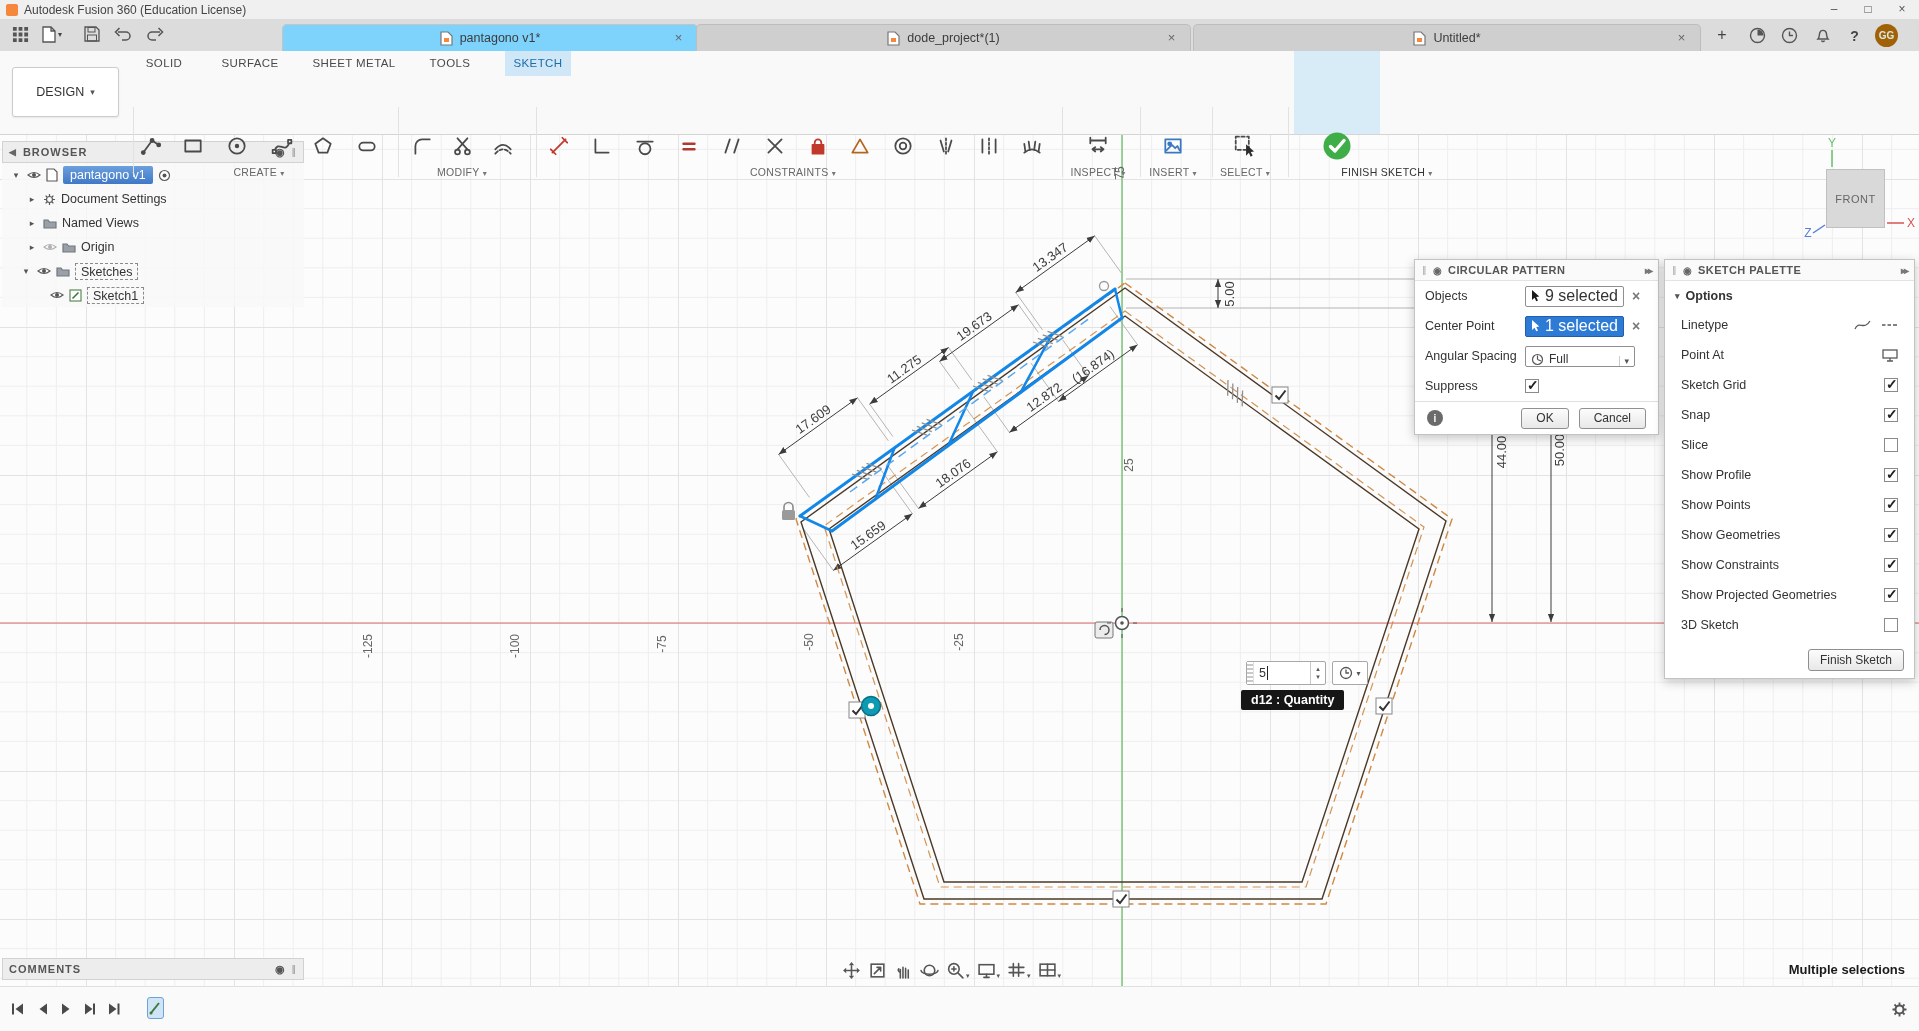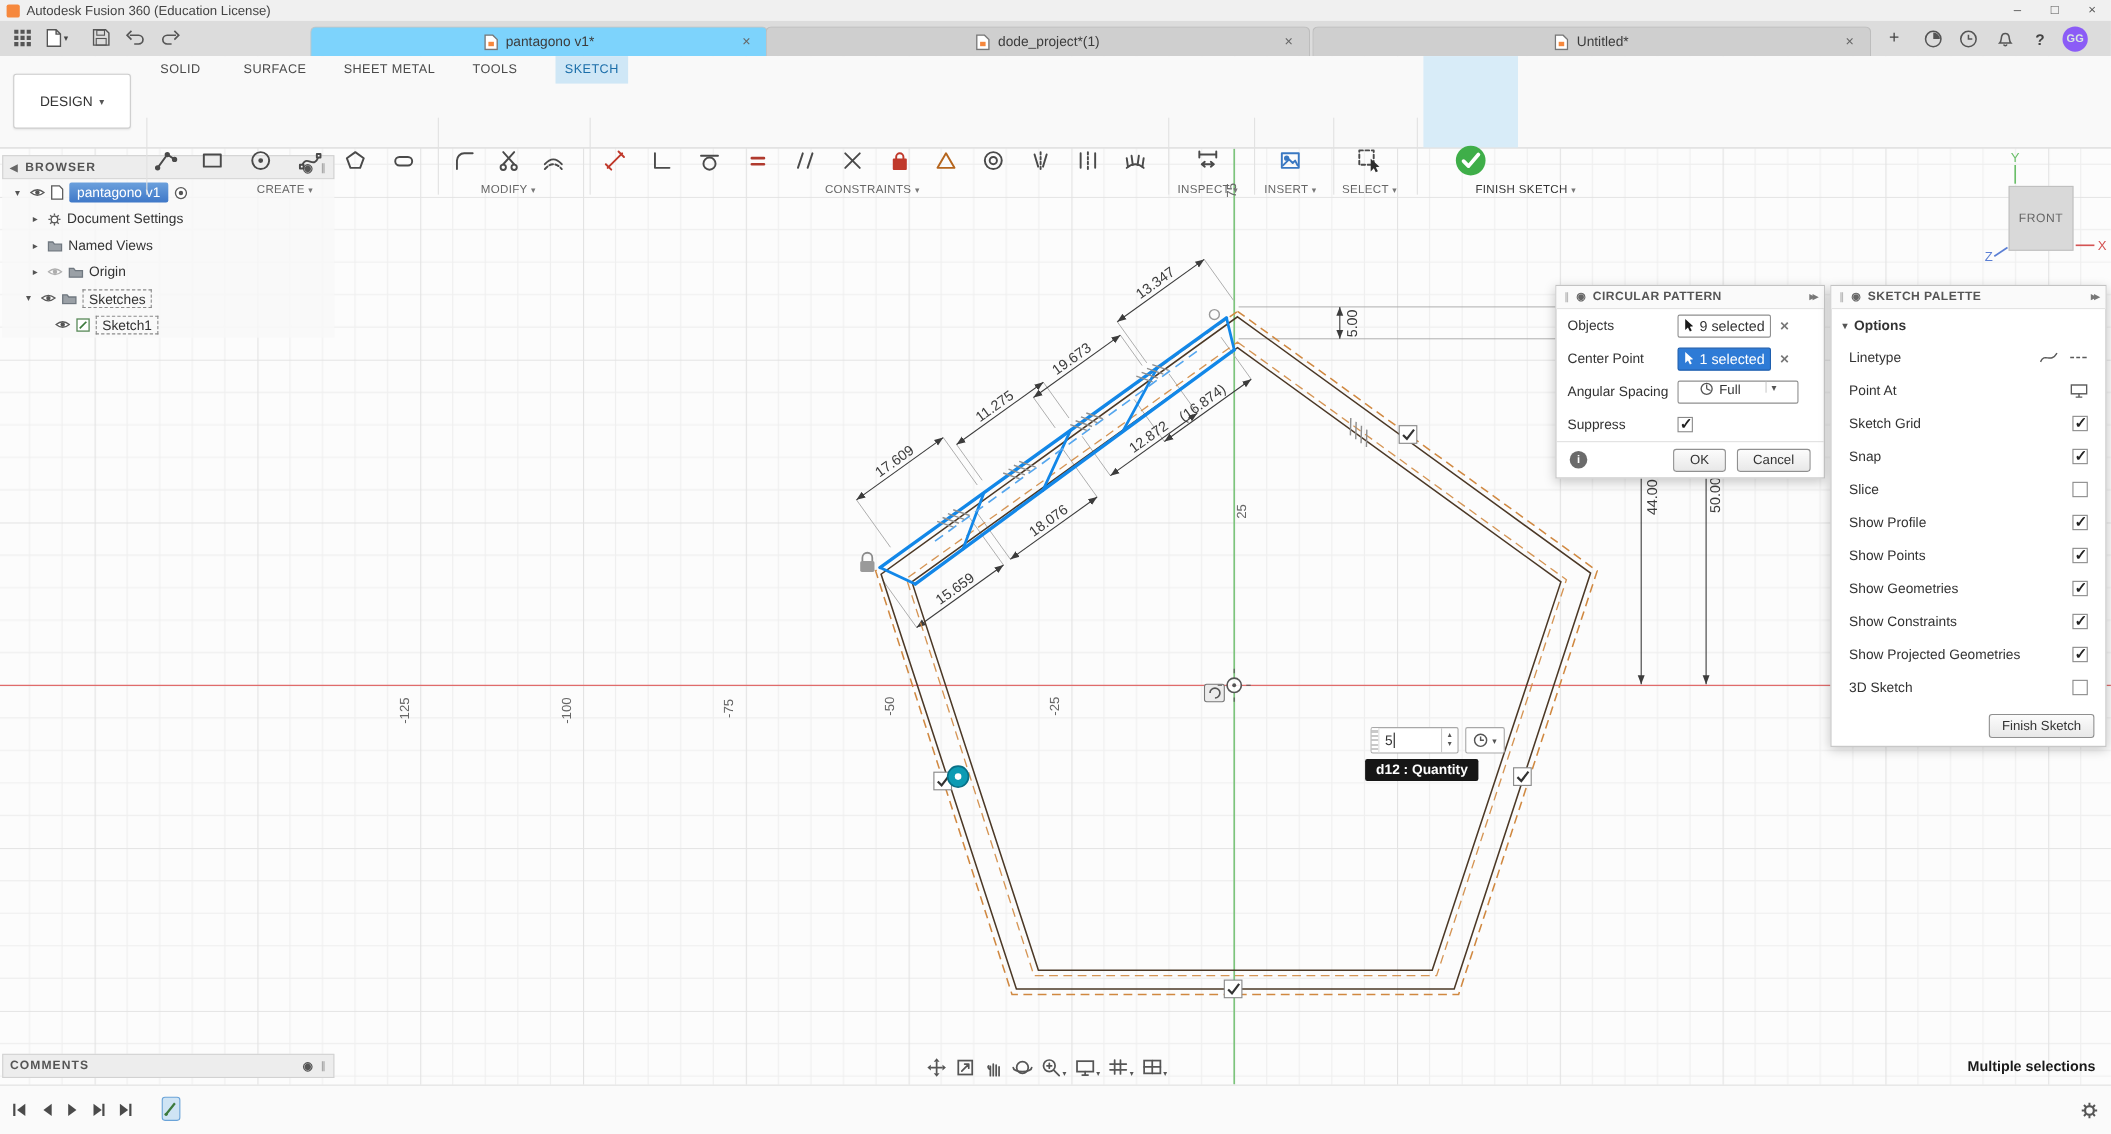--- a/index.html
+++ b/index.html
@@ -17,21 +17,21 @@
   
   #tabbar{position:absolute;left:0;top:20px;width:1919px;height:31px;background:#dcdcdc;z-index:30}
   .qa-icn{position:absolute;top:6px;color:#444}
   .doc-tab{position:absolute;top:4px;height:27px;display:flex;align-items:center;justify-content:center;
     gap:7px;font-size:12.5px;color:#3c3c3c;background:#cfcfcf;border:1px solid #bdbdbd;border-bottom:none;
     border-radius:5px 5px 0 0}
   .doc-tab.active{background:#7dd3fc;border-color:#c4c4c4}
   .doc-tab .close-x{position:absolute;right:11px;top:5px;color:#666;font-size:13px;line-height:15px;width:15px;text-align:center}
   .newtab{position:absolute;top:6px;font-size:16px;color:#444;width:20px;text-align:center}
   .tb-right{position:absolute;top:3px;width:25px;height:25px;display:flex;align-items:center;justify-content:center;color:#444}
-  .avatar{border-radius:50%;background:#8b5cf6;color:#d9e8e1;font-size:10px;font-weight:bold;width:23px;height:23px;
+  .avatar{border-radius:50%;background:#a16207;color:#d9e8e1;font-size:10px;font-weight:bold;width:23px;height:23px;
     display:flex;align-items:center;justify-content:center}
   
   #ribbon{position:absolute;left:0;top:51px;width:1919px;height:84px;background:#f9f9f9;
     border-bottom:1px solid #d5d5d5;z-index:30}
   .mtab{position:absolute;top:0;height:25px;line-height:25px;text-align:center;font-size:11.5px;
     letter-spacing:.4px;color:#4a4a4a}
   .mtab.active{background:#cfe7f6;color:#1b6ea9;font-weight:normal}
   .design-btn{position:absolute;left:12px;top:16px;width:107px;height:50px;background:#fff;border:1px solid #ccc;
     border-radius:3px;display:flex;align-items:center;justify-content:center;gap:6px;font-size:12.5px;color:#333;
     box-shadow:0 1px 2px rgba(0,0,0,.08)}
@@ -57,25 +57,25 @@
   
   .fpanel{position:absolute;background:#fff;border:1px solid #c3c3c3;box-shadow:0 3px 10px rgba(0,0,0,.22);z-index:25}
   .fp-head{height:21px;display:flex;align-items:center;gap:6px;padding:0 7px;border-bottom:1px solid #e3e3e3;
     font-size:11px;font-weight:bold;color:#555;letter-spacing:.4px;background:#fafafa}
   .fp-head .grip{color:#bbb;font-size:9px}
   .fp-head .rad{color:#666;font-size:10px}
   .fp-head .chev{margin-left:auto;color:#777;font-size:10px;letter-spacing:-2px}
   .drow{height:30px;display:flex;align-items:center;padding:0 10px;font-size:12.5px;color:#333}
   .drow .ctl{position:absolute;left:110px;display:flex;align-items:center}
   .sel-btn{height:21px;border:1px solid #8f8f8f;border-radius:2px;background:#fff;display:flex;align-items:center;
-    gap:4px;padding:0 5px;font-size:13px;color:#333;font-family:inherit}
+    gap:4px;padding:0 5px;font-size:16px;color:#333;font-family:inherit}
   .sel-btn.blue{background:#2e7bd6;border-color:#1f5fae;color:#fff}
   .xbtn{margin-left:8px;color:#777;font-size:14px;font-weight:bold}
   .dropdown{height:21px;width:110px;border:1px solid #8f8f8f;border-radius:2px;background:#fff;display:flex;
-    align-items:flex-start;gap:5px;padding:0 19px;font-size:12px}
+    align-items:flex-end;gap:5px;padding:0 5px;font-size:12px}
   .dropdown .dc{margin-left:auto;color:#555;font-size:9px;border-left:1px solid #ccc;padding-left:4px}
   .checkbox{width:14px;height:14px;border:1px solid #8a8a8a;background:#fff;display:inline-block;position:relative}
   .checkbox.checked::after{content:"✓";position:absolute;left:1px;top:-3px;font-size:14px;font-weight:bold;color:#222}
   .dfoot{height:33px;border-top:1px solid #e0e0e0;display:flex;align-items:center;gap:10px;padding:0 12px}
   .info-i{width:16px;height:16px;border-radius:50%;background:#6b6b6b;color:#fff;font-size:10px;font-weight:bold;
     display:flex;align-items:center;justify-content:center;margin-right:auto}
   .btn{height:21px;padding:0 14px;background:linear-gradient(#fcfcfc,#e8e8e8);border:1px solid #909090;
     border-radius:3px;font-size:12px;color:#333;font-family:inherit}
   
   .opt-head{height:29px;display:flex;align-items:center;gap:6px;padding:0 10px;font-size:12.5px;font-weight:bold;color:#333}

